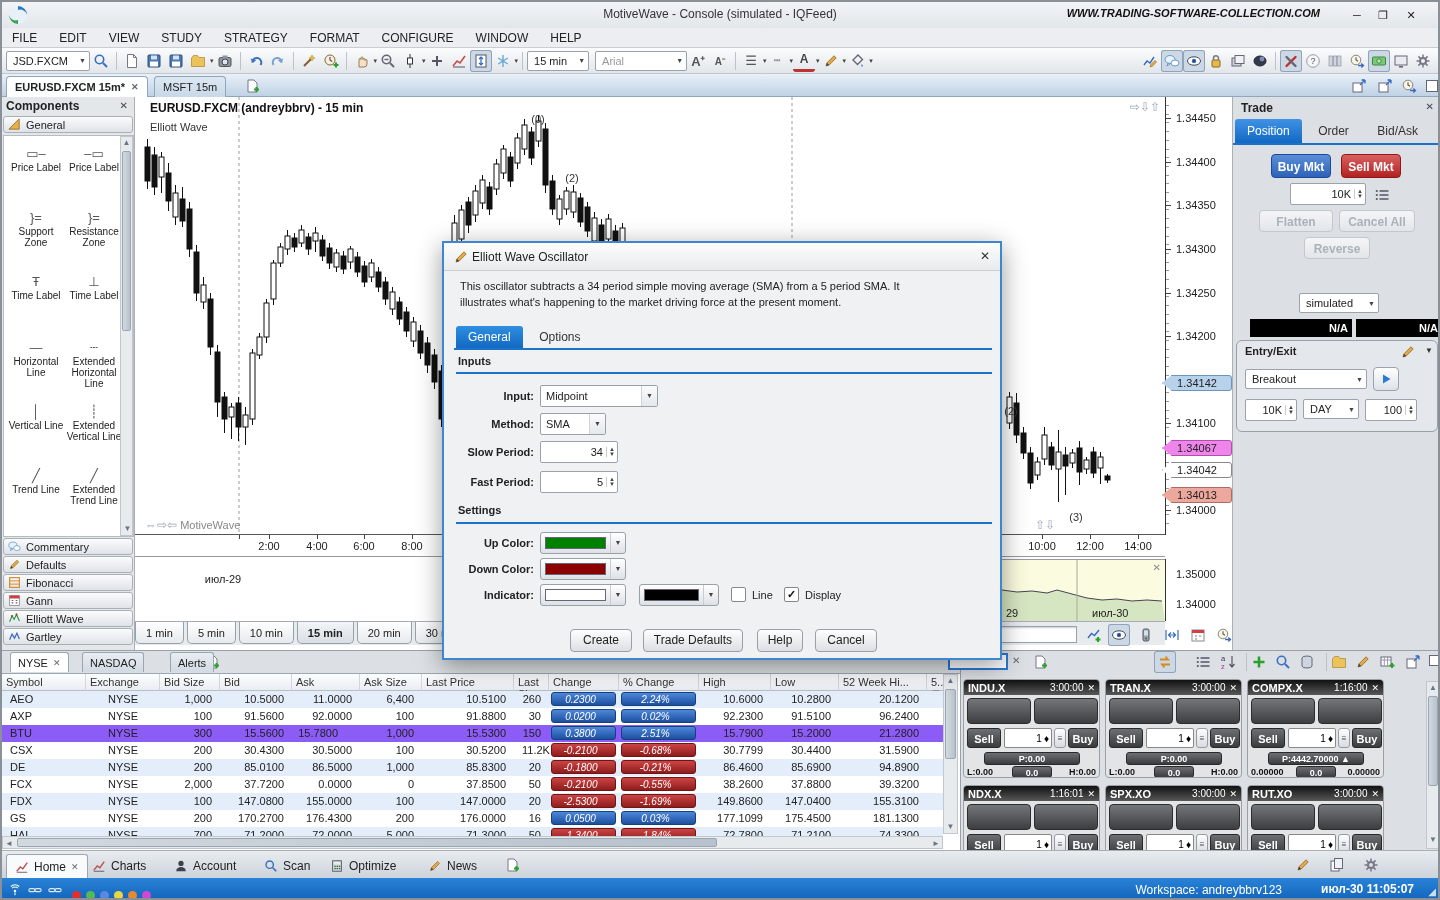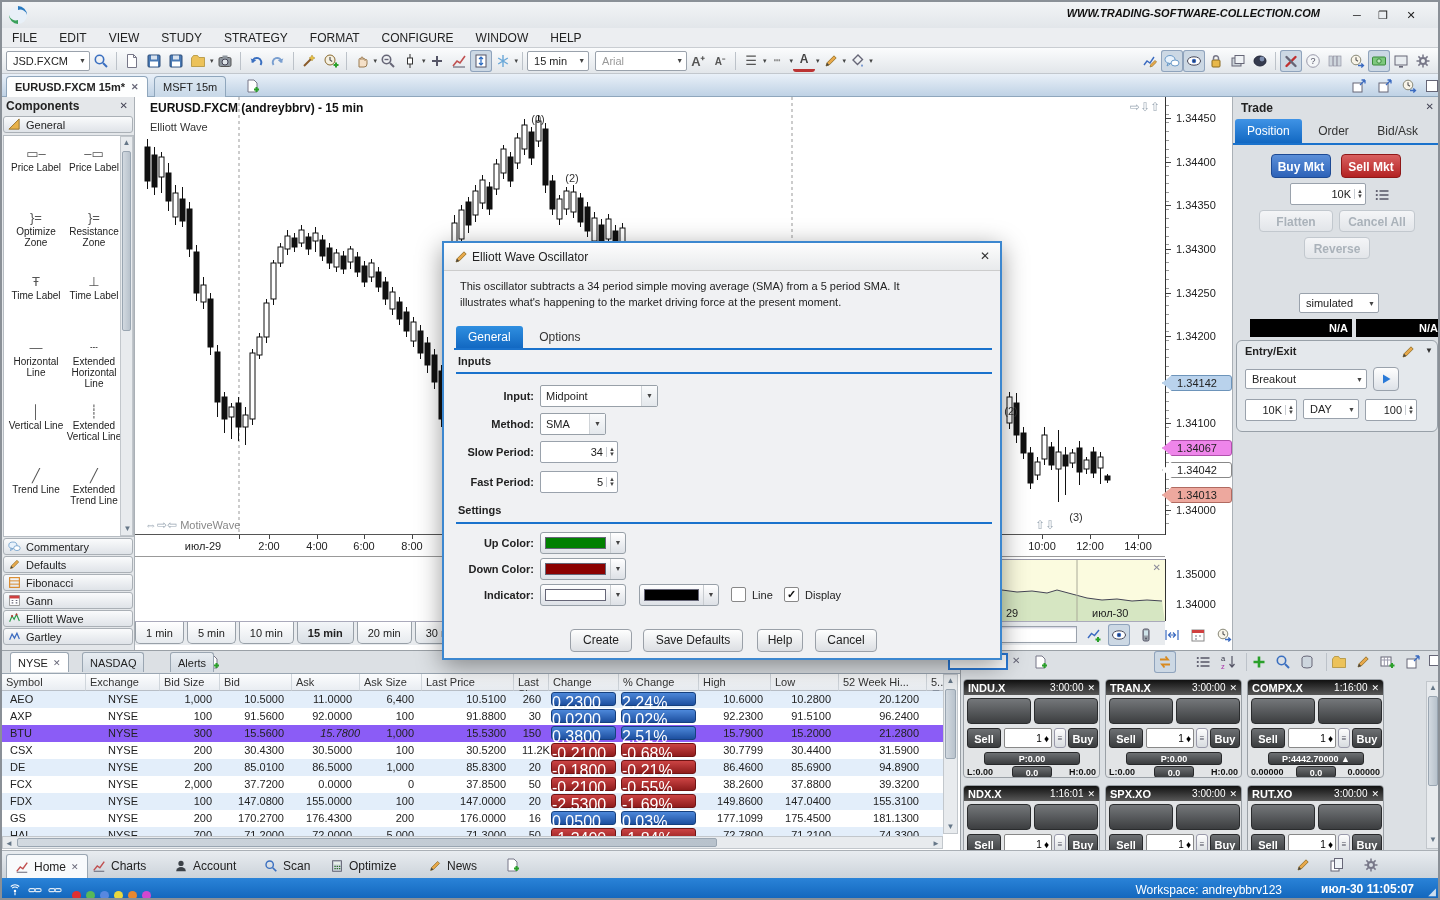--- a/index.html
+++ b/index.html
@@ -94,21 +94,21 @@
   .cblbl{position:absolute;font-size:11px;color:#222;}
   .dlgbtn{position:absolute;height:23px;border-radius:4px;background:linear-gradient(#fefefe,#dcdfe3);border:1px solid #9aa0a8;font-size:12px;color:#222;text-align:center;line-height:21px;}
   
   #bottom{left:0;top:648px;width:1440px;height:200px;background:#dce0e4;border-top:1px solid #9aa0a6;}
   .wtab{position:absolute;top:1px;height:20px;border:1px solid #9aa6b2;border-bottom:none;border-radius:3px 3px 0 0;font-size:11px;display:flex;align-items:center;gap:5px;padding:0 7px;color:#222;}
   .wtab.active{background:#fff;font-weight:normal;}
   .wtab.inactive{background:linear-gradient(#e8edf2,#d2dae2);}
   #wl-table{left:0;top:22px;width:958px;height:178px;background:#fff;border-top:1px solid #9aa6b2;overflow:hidden;}
   .hcell{position:absolute;top:0;height:17px;background:linear-gradient(#fcfdfe,#e9edf2);border-right:1px solid #d0d6dc;border-bottom:1px solid #b8bec6;font-size:11px;color:#333;padding:2px 0 0 4px;}
   .cell{position:absolute;font-size:11px;color:#222;padding-top:2px;white-space:nowrap;}
-  .badge{position:absolute;border-radius:3px;color:#fff;font-size:16px;text-align:left;padding:1px 6px 0 0;}
+  .badge{position:absolute;border-radius:3px;color:#fff;font-size:10px;text-align:center;padding:1px 6px 0 0;font-style:italic;}
   .badge.up{background:linear-gradient(#4d88da,#1d4f9f);border:1px solid #16407e;}
   .badge.down{background:linear-gradient(#cc4444,#8f1c1c);border:1px solid #701414;}
   
   .tile{position:absolute;width:137px;background:#e2e4e6;border:1px solid #9aa0a6;border-radius:4px;overflow:hidden;}
   .thead{height:15px;background:linear-gradient(#111,#585858);display:flex;align-items:center;color:#fff;}
   .tsym{font-size:11px;font-weight:bold;padding-left:4px;}
   .ttime{margin-left:auto;font-size:10px;}
   .tx{padding:0 4px;font-size:9px;}
   .qbtn{position:absolute;width:64px;height:26px;border-radius:4px;background:linear-gradient(#74777a,#3c3e40);border:1px solid #2a2c2e;}
   .dkbtn{position:absolute;border-radius:3px;background:linear-gradient(#6d7073,#3a3c3e);border:1px solid #28292b;color:#fff;font-weight:bold;text-align:center;}
@@ -129,20 +129,21 @@
 <div id="stage">
 
   <div id="titlebar" class="abs">
     <div class="abs" style="left:6px;top:3px;width:20px;height:20px">
       <svg viewBox="0 0 20 20">
           <circle cx="10" cy="10" r="9" fill="#e8f0f8"></circle>
           <path d="M10 1 a9 9 0 0 1 9 9 a7 7 0 0 0-9-5z" fill="#2a7ac0"></path>
           <path d="M10 19 a9 9 0 0 1-9-9 a7 7 0 0 0 9 5z" fill="#3aa05a"></path>
         </svg>
     </div>
+    <div id="title" class="abs">MotiveWave - Console (simulated - IQFeed)</div>
     <div id="brand" class="abs">WWW.TRADING-SOFTWARE-COLLECTION.COM</div>
     <div class="winbtn abs" style="right:70px">─</div>
     <div class="winbtn abs" style="right:44px">❐</div>
     <div class="winbtn abs" style="right:16px">✕</div>
   </div>
 
   <div id="menubar" class="abs">
       <span class="menuitem">FILE</span>
       <span class="menuitem">EDIT</span>
       <span class="menuitem">VIEW</span>
@@ -437,21 +438,21 @@
         <div class="citem" style="left: 4px; top: 10px;">
           <div class="ci">▭–</div>
           <div class="cl">Price Label</div>
         </div>
         <div class="citem" style="left: 62px; top: 10px;">
           <div class="ci">–▭</div>
           <div class="cl">Price Label</div>
         </div>
         <div class="citem" style="left: 4px; top: 74px;">
           <div class="ci">}=</div>
-          <div class="cl">Optimize Zone</div>
+          <div class="cl">Support Zone</div>
         </div>
         <div class="citem" style="left: 62px; top: 74px;">
           <div class="ci">}=</div>
           <div class="cl">Resistance Zone</div>
         </div>
         <div class="citem" style="left: 4px; top: 138px;">
           <div class="ci">Ŧ</div>
           <div class="cl">Time Label</div>
         </div>
         <div class="citem" style="left: 62px; top: 138px;">
@@ -789,21 +790,21 @@
         <div class="ptick" style="top:364px">1.34050</div>
         <div class="ptickline" style="top:413px"></div>
         <div class="ptick" style="top:407px">1.34000</div>
         <div class="pflag" style="top: 278px; background: rgb(185, 210, 236); border: 1px solid rgb(109, 148, 186);">1.34142</div>
         <div class="pflag" style="top: 343px; background: rgb(238, 133, 234); border: 1px solid rgb(176, 80, 172);">1.34067</div>
         <div class="pflag" style="top: 365px; background: rgb(255, 255, 255); border: 1px solid rgb(136, 136, 136);">1.34042</div>
         <div class="pflag" style="top: 390px; background: rgb(237, 168, 158); border: 1px solid rgb(176, 106, 96);">1.34013</div>
       </div>
     <div id="taxis" class="abs">
         <div class="ttickmark" style="left: 104px;"></div>
-        <div class="ttick" style="left: 68px;">июл-29</div>
+        <div class="ttick" style="left: 88px; margin-top: 33px;">июл-29</div>
         <div class="ttickmark" style="left: 134px;"></div>
         <div class="ttick" style="left: 134px;">2:00</div>
         <div class="ttickmark" style="left: 182px;"></div>
         <div class="ttick" style="left: 182px;">4:00</div>
         <div class="ttickmark" style="left: 229px;"></div>
         <div class="ttick" style="left: 229px;">6:00</div>
         <div class="ttickmark" style="left: 277px;"></div>
         <div class="ttick" style="left: 277px;">8:00</div>
         <div class="ttickmark" style="left: 907px;"></div>
         <div class="ttick" style="left: 907px;">10:00</div>
@@ -1004,21 +1005,21 @@
           <div class="badge up" style="left: 619px; top: 1px; width: 75px; height: 14px;">0.02%</div>
           <div class="cell" style="left: 697px; width: 64px; text-align: right; padding-left: 8px;">92.2300</div>
           <div class="cell" style="left: 769px; width: 60px; text-align: right; padding-left: 8px;">91.5100</div>
           <div class="cell" style="left: 837px; width: 80px; text-align: right; padding-left: 8px;">96.2400</div>
         </div>
         <div style="position: absolute; left: 0px; top: 51px; width: 941px; height: 17px; background: #8b5cf6;">
           <div class="cell" style="left: 0px; width: 76px; text-align: left; padding-left: 8px;">BTU</div>
           <div class="cell" style="left: 84px; width: 66px; text-align: center; padding-left: 8px;">NYSE</div>
           <div class="cell" style="left: 158px; width: 52px; text-align: right; padding-left: 8px;">300</div>
           <div class="cell" style="left: 218px; width: 64px; text-align: right; padding-left: 8px;">15.5600</div>
-          <div class="cell" style="left: 298px; width: 60px; text-align: right; padding-left: 8px; font-style: italic;">15.7800</div>
+          <div class="cell" style="left: 276px; width: 60px; text-align: right; padding-left: 8px;">15.7800</div>
           <div class="cell" style="left: 358px; width: 54px; text-align: right; padding-left: 8px;">1,000</div>
           <div class="cell" style="left: 420px; width: 84px; text-align: right; padding-left: 8px;">15.5300</div>
           <div class="cell" style="left: 512px; width: 27px; text-align: right; padding-left: 8px;">150</div>
           <div class="badge up" style="left: 549px; top: 1px; width: 65px; height: 14px;">0.3800</div>
           <div class="badge up" style="left: 619px; top: 1px; width: 75px; height: 14px;">2.51%</div>
           <div class="cell" style="left: 697px; width: 64px; text-align: right; padding-left: 8px;">15.7900</div>
           <div class="cell" style="left: 769px; width: 60px; text-align: right; padding-left: 8px;">15.2000</div>
           <div class="cell" style="left: 837px; width: 80px; text-align: right; padding-left: 8px;">21.2800</div>
         </div>
         <div style="position: absolute; left: 0px; top: 68px; width: 941px; height: 17px; background: rgb(255, 255, 255);">
@@ -1490,18 +1491,18 @@
       </div>
     <div class="swc" style="left:195px;top:341px;width:80px">
         <span class="sw" id="sw-ind" style="background: rgb(0, 0, 0);"></span>
         <span class="ar">▼</span>
       </div>
     <span class="cb" style="left:287px;top:344px" id="cb-line"></span>
     <span class="cblbl" style="left:308px;top:346px">Line</span>
     <span class="cb" style="left:340px;top:344px" id="cb-display">✓</span>
     <span class="cblbl" style="left:361px;top:346px">Display</span>
     <div class="dlgbtn" style="left:126px;top:386px;width:62px">Create</div>
-    <div class="dlgbtn" style="left:199px;top:386px;width:100px">Save Defaults</div>
+    <div class="dlgbtn" style="left:199px;top:386px;width:100px">Trade Defaults</div>
     <div class="dlgbtn" style="left:313px;top:386px;width:46px">Help</div>
     <div class="dlgbtn" style="left:371px;top:386px;width:62px">Cancel</div>
   </div>
 
 </div>
 
 </body></html>

